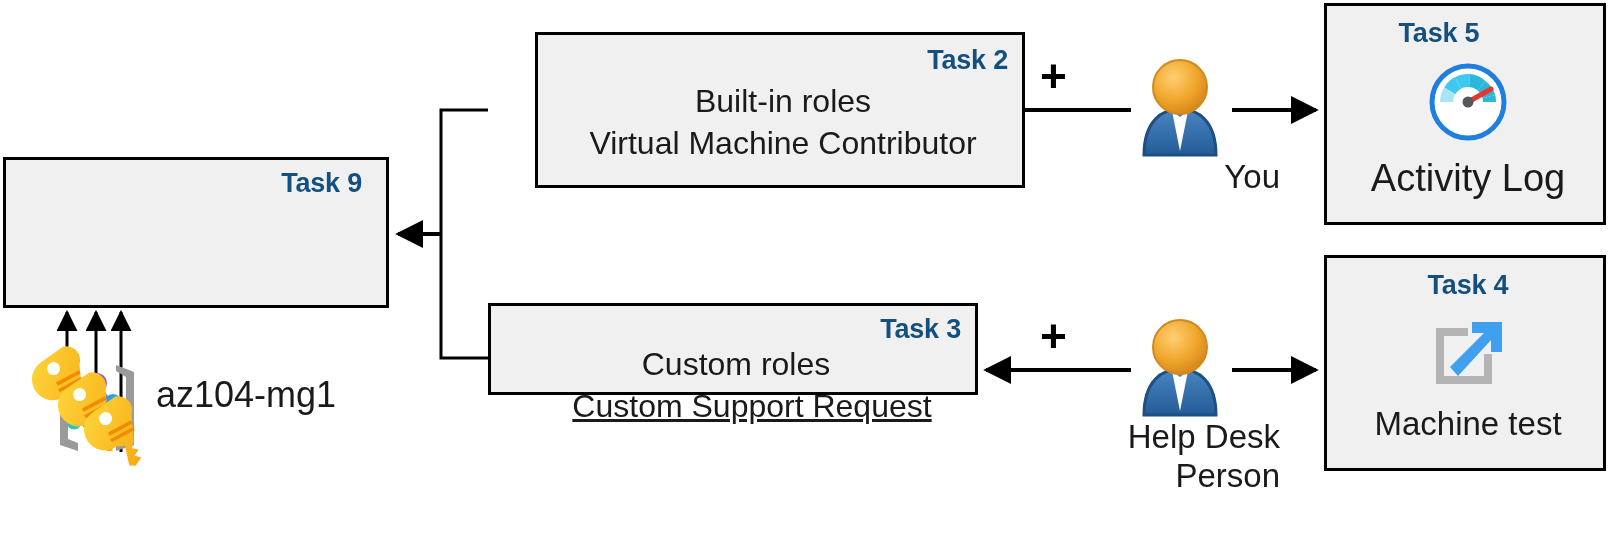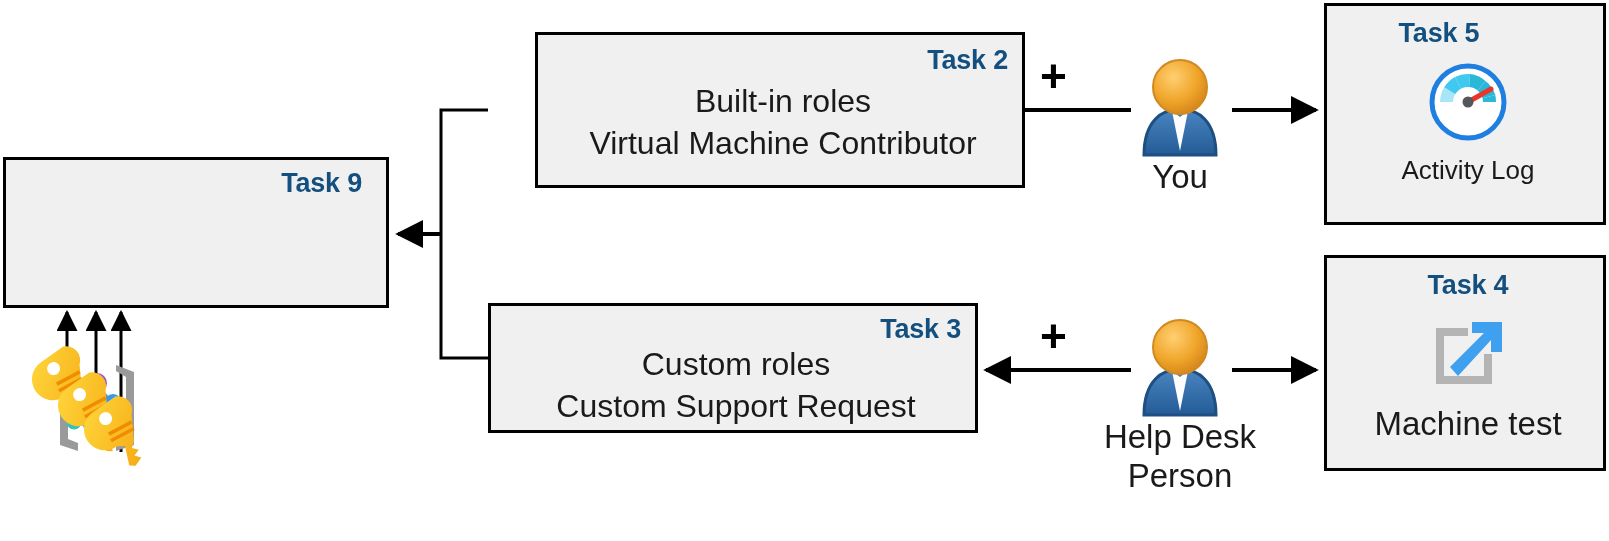--- a/index.html
+++ b/index.html
@@ -42,42 +42,42 @@
   #task1-label{left:150px;top:212px;width:210px;font-size:36px;text-align:left;}
   #mg-icon{position:absolute;left:48px;top:199px;width:86px;height:92px;}
 
   
   #task2{left:488px;top:32px;width:490px;height:156px;margin-left:47px;}
   #task2 .task-tag{right:14px;top:10px;}
   #task2-l1{left:0;top:46px;width:490px;}
   #task2-l2{left:0;top:88px;width:490px;}
 
   
-  #task3{left:488px;top:303px;width:490px;height:130px;}
+  #task3{left:488px;top:303px;width:490px;height:92px;}
   #task3 .task-tag{right:14px;top:8px;}
   #task3-l1{left:0;top:38px;width:490px;}
-  #task3-l2{left:0;top:80px;width:490px;}
+  #task3-l2{left:16px;top:80px;width:490px;text-decoration:underline;}
 
   
   #task5{left:1324px;top:3px;width:282px;height:222px;}
   #task5 .task-tag{left:0;top:12px;width:224px;text-align:center;right:auto;}
   #gauge-icon{position:absolute;left:101px;top:56px;width:80px;height:80px;}
-  #task5-label{left:0;top:148px;width:282px;font-size:26px;}
+  #task5-label{left:0;top:148px;width:282px;font-size:38px;}
 
   
   #task4{left:1324px;top:255px;width:282px;height:216px;}
   #task4 .task-tag{left:0;top:12px;width:282px;text-align:center;right:auto;}
   #portal-icon{position:absolute;left:101px;top:56px;width:80px;height:78px;}
   #task4-label{left:0;top:145px;width:282px;font-size:33px;}
 
   
   .person{position:absolute;width:100px;height:106px;}
   .person-label{
     position:absolute;color:#1a1a1a;font-size:33px;line-height:1.18;
-    text-align:center;white-space:pre-line;
+    text-align:right;white-space:pre-line;
   }
   #person-you{left:1130px;top:55px;}
   #person-you-label{left:1080px;top:158px;width:200px;}
   #person-helpdesk{left:1130px;top:315px;}
   #person-helpdesk-label{left:1080px;top:418px;width:200px;}
 
   
   .plus-sign{
     position:absolute;color:#000000;font-size:46px;font-weight:bold;
     line-height:1;user-select:none;
@@ -149,20 +149,21 @@
         <circle cx="43" cy="24" r="10" fill="#9a54c9"></circle>
         <circle cx="27" cy="44" r="9" fill="#2e9bf0"></circle>
         <circle cx="59" cy="44" r="9" fill="#2e9bf0"></circle>
         <circle cx="20" cy="63" r="7.5" fill="#35c3b8"></circle>
         <circle cx="35" cy="63" r="7.5" fill="#35c3b8"></circle>
         <circle cx="51" cy="63" r="7.5" fill="#35c3b8"></circle>
         <circle cx="66" cy="63" r="7.5" fill="#35c3b8"></circle>
       </svg>
     </span>
 
+    <span class="box-text" id="task1-label">az104-mg1</span>
   </div>
 
   <div class="task-box" id="task2">
     <span class="task-tag">Task 2</span>
     <span class="box-text" id="task2-l2">Virtual Machine Contributor</span>
     <span class="box-text" id="task2-l1">Built-in roles</span>
   </div>
 
   <div class="task-box" id="task3">
     <span class="task-tag">Task 3</span>

